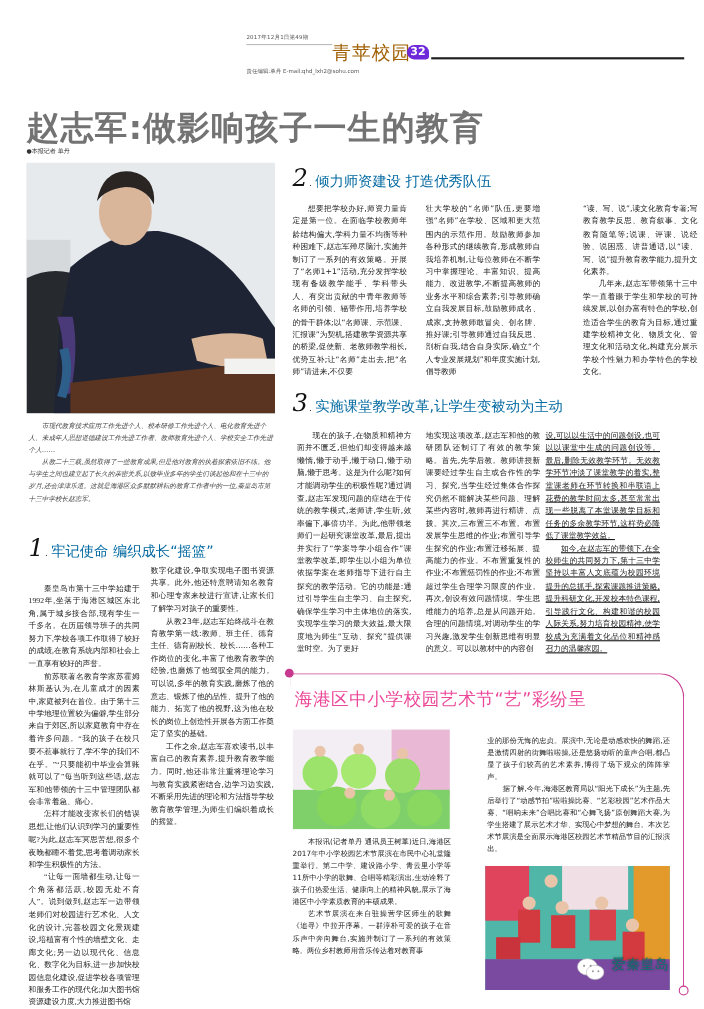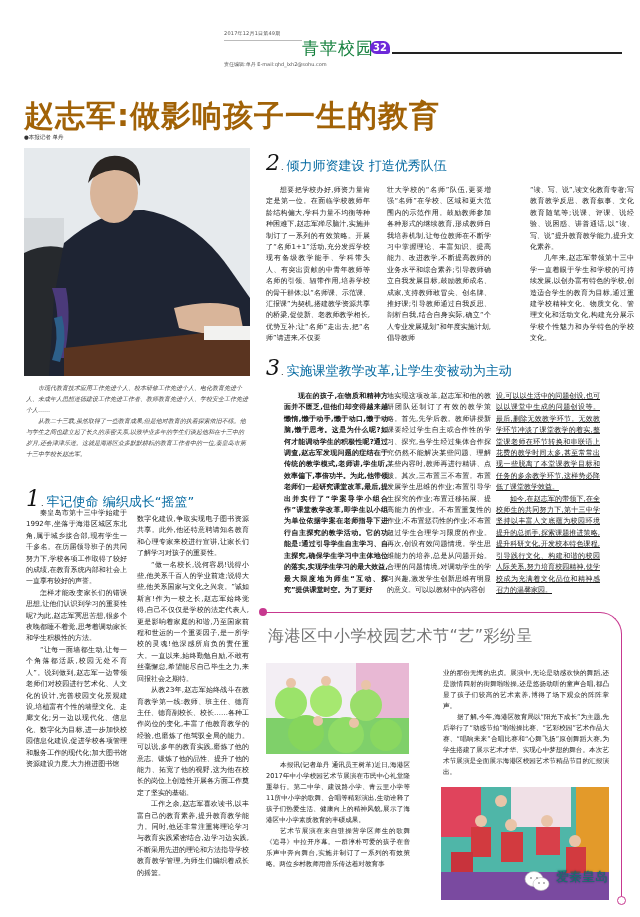--- a/index.html
+++ b/index.html
@@ -1,39 +1,39 @@
 <!DOCTYPE html>
 <html><head>
 <meta charset="utf-8">
 <style>
   *{box-sizing:border-box;margin:0;padding:0;}
   html,body{width:640px;height:917px;background:#fff;overflow:hidden;}
   body{position:relative;font-family:"DejaVu Sans","Liberation Sans",sans-serif;color:#111;}
   .abs{position:absolute;}
   .hdr-date{left:224px;top:30px;font-size:5px;color:#555;letter-spacing:.2px;}
   .hdr-rule-l{left:224px;top:40px;width:78px;height:1px;background:#bbb;}
-  .hdr-title{left:302px;top:37px;font-family:"DejaVu Serif","Liberation Serif",serif;font-size:17px;color:#15803d;letter-spacing:1px;}
+  .hdr-title{left:302px;top:37px;font-family:"DejaVu Serif","Liberation Serif",serif;font-size:17px;color:#a16207;letter-spacing:1px;}
   .hdr-num{left:370px;top:41px;width:20px;height:13px;background:#6d28d9;color:#fff;border-radius:7px 7px 3px 7px;font-size:10px;font-weight:bold;text-align:center;line-height:13px;}
   .hdr-rule-r{left:392px;top:52px;width:230px;height:2px;background:#222;}
   .hdr-editor{left:224px;top:61px;font-size:5px;color:#555;}
-  .main-title{left:24px;top:96px;font-size:30px;font-weight:bold;color:#a16207;letter-spacing:1px;}
+  .main-title{left:24px;top:96px;font-size:30px;font-weight:bold;color:#737373;letter-spacing:1px;}
   .byline{left:24px;top:134px;font-size:5.5px;color:#333;}
   .photo-main{left:24px;top:148px;width:226px;height:228px;overflow:hidden;background:linear-gradient(#e8ecef,#dfe3e6);}
   .caption-text{left:26px;top:382px;width:222px;font-size:6px;line-height:11px;color:#444;text-indent:12px;font-family:"DejaVu Serif",serif;font-style:italic;}
   .caption-text p{margin:0;}
   .sec-head{display:flex;align-items:baseline;white-space:nowrap;}
   .sec-num{font-family:"DejaVu Serif","Liberation Serif",serif;font-style:italic;font-size:22px;font-weight:normal;margin-right:1px;}
   .sec-dot{font-size:8px;margin-right:3px;}
   .sec-title{font-size:13px;color:#0369a1;}
   .col{font-size:7px;line-height:11.4px;color:#1a1a1a;text-align:justify;}
   .col p{text-indent:14px;}
   .art-box{left:264px;top:612px;width:358px;height:292px;border-top:1.5px solid #c7388f;border-right:1.5px solid #c7388f;border-top-right-radius:22px;}
   .art-dot{left:259px;top:608px;width:8px;height:8px;border-radius:50%;background:#c7388f;}
   .art-dot2{left:617px;top:896px;width:9px;height:9px;border-radius:50%;border:1.5px solid #c7388f;background:#fff;}
-  .art-title{left:268px;top:626px;font-size:16px;color:#737373;letter-spacing:.5px;}
+  .art-title{left:268px;top:626px;font-size:16px;color:#ec4899;letter-spacing:.5px;}
   .photo-art1{left:266px;top:663px;width:143px;height:91px;overflow:hidden;}
   .photo-art2{left:441px;top:787px;width:168px;height:113px;overflow:hidden;}
   .watermark{left:556px;top:868px;font-size:13px;color:#0f766e;text-shadow:0 0 2px rgba(0,0,0,.5);}
   .wechat{left:523px;top:870px;width:28px;height:22px;}
 </style>
 </head>
 <body>
 
 <div class="abs hdr-date">2017年12月1日第49期</div>
 <div class="abs hdr-rule-l"></div>
@@ -64,28 +64,28 @@
 <div class="abs caption-text">
   <p>市现代教育技术应用工作先进个人、校本研修工作先进个人、电化教育先进个人、未成年人思想道德建设工作先进工作者、教师教育先进个人、学校安全工作先进个人……</p>
   <p>从教二十三载,虽然取得了一些教育成果,但是他对教育的执着探索依旧不练。他与学生之间也建立起了长久的亲密关系,以致毕业多年的学生们谈起他和在十三中的岁月,还会津津乐道。这就是海港区众多默默耕耘的教育工作者中的一位,秦皇岛市第十三中学校长赵志军。</p>
 </div>
 
 <div class="abs sec-head" style="left:26px;top:486px;">
   <span class="sec-num">1</span>
   <span class="sec-dot">.</span>
   <span class="sec-title">牢记使命   编织成长“摇篮”</span>
 </div>
-<div class="abs col" style="left:26px;top:508px;width:101px;">
+<div class="abs col" style="left:26px;top:530px;width:101px;font-family:Liberation Serif, serif;">
   <p>秦皇岛市第十三中学始建于1992年,坐落于海港区城区东北角,属于城乡接合部,现有学生一千多名。在历届领导班子的共同努力下,学校各项工作取得了较好的成绩,在教育系统内部和社会上一直享有较好的声誉。</p>
+  <p>前苏联著名教育学家苏霍姆林斯基认为,在儿童成才的因素中,家庭被列在首位。由于第十三中学地理位置较为偏僻,学生部分来自于郊区,所以家庭教育中存在着许多问题。“我的孩子在校只要不惹事就行了,学不学的我们不在乎。”“只要能初中毕业会算账就可以了”每当听到这些话,赵志军和他带领的十三中管理团队都会非常着急、痛心。</p>
   <p>怎样才能改变家长们的错误思想,让他们认识到学习的重要性呢?为此,赵志军冥思苦想,很多个夜晚都睡不着觉,思考着调动家长和学生积极性的方法。</p>
   <p>“让每一面墙都生动,让每一个角落都活跃,校园无处不育人”。说到做到,赵志军一边带领老师们对校园进行艺术化、人文化的设计,完善校园文化景观建设,培植富有个性的墙壁文化、走廊文化;另一边以现代化、信息化、数字化为目标,进一步加快校园信息化建设,促进学校各项管理和服务工作的现代化;加大图书馆资源建设力度,大力推进图书馆</p>
 </div>
 <div class="abs col" style="left:137px;top:514px;width:112px;">
   <p style="text-indent:0">数字化建设,争取实现电子图书资源共享。此外,他还特意聘请知名教育和心理专家来校进行宣讲,让家长们了解学习对孩子的重要性。</p>
-  <p>“做一名校长,说何容易!说得小些,他关系千百人的学业前途;说得大些,他关系国家与文化之兴衰。”诚如斯言!作为一校之长,赵志军始终觉得,自己不仅仅是学校的法定代表人,更是影响着家庭的和谐,乃至国家前程和世运的一个重要因子,是一所学校的灵魂!他深感所肩负的责任重大。一直以来,始终勤勉自励,不敢有丝毫懈怠,希望能尽自己毕生之力,来回报社会之期待。</p>
   <p>从教23年,赵志军始终战斗在教育教学第一线:教师、班主任、德育主任、德育副校长、校长……各种工作岗位的变化,丰富了他教育教学的经验,也磨炼了他驾驭全局的能力。可以说,多年的教育实践,磨炼了他的意志、锻炼了他的品性、提升了他的能力、拓宽了他的视野,这为他在校长的岗位上创造性开展各方面工作奠定了坚实的基础。</p>
   <p>工作之余,赵志军喜欢读书,以丰富自己的教育素养,提升教育教学能力。同时,他还非常注重将理论学习与教育实践紧密结合,边学习边实践,不断采用先进的理论和方法指导学校教育教学管理,为师生们编织着成长的摇篮。</p>
 </div>
 
 <div class="abs sec-head" style="left:266px;top:150px;">
   <span class="sec-num">2</span>
   <span class="sec-dot">.</span>
   <span class="sec-title">倾力师资建设   打造优秀队伍</span>
 </div>
 <div class="abs col" style="left:266px;top:185px;width:104px;">
@@ -97,21 +97,21 @@
 <div class="abs col" style="left:508px;top:185px;width:104px;margin-left:22px;">
   <p style="text-indent:0">“读、写、说”,读文化教育专著;写教育教学反思、教育叙事、文化教育随笔等;说课、评课、说经验、说困惑、讲普通话,以“读、写、说”提升教育教学能力,提升文化素养。</p>
   <p>几年来,赵志军带领第十三中学一直着眼于学生和学校的可持续发展,以创办富有特色的学校,创造适合学生的教育为目标,通过重建学校精神文化、物质文化、管理文化和活动文化,构建充分展示学校个性魅力和办学特色的学校文化。</p>
 </div>
 
 <div class="abs sec-head" style="left:266px;top:355px;">
   <span class="sec-num">3</span>
   <span class="sec-dot">.</span>
   <span class="sec-title">实施课堂教学改革,让学生变被动为主动</span>
 </div>
-<div class="abs col" style="left:284px;top:391px;width:104px;font-weight:bold;">
+<div class="abs col" style="left:270px;top:391px;width:104px;">
   <p>现在的孩子,在物质和精神方面并不匮乏,但他们却变得越来越懒惰,懒于动手,懒于动口,懒于动脑,懒于思考。这是为什么呢?如何才能调动学生的积极性呢?通过调查,赵志军发现问题的症结在于传统的教学模式,老师讲,学生听,效率偏下,事倍功半。为此,他带领老师们一起研究课堂改革,最后,提出并实行了“学案导学小组合作”课堂教学改革,即学生以小组为单位依据学案在老师指导下进行自主探究的教学活动。它的功能是:通过引导学生自主学习、自主探究,确保学生学习中主体地位的落实,实现学生学习的最大效益,最大限度地为师生“互动、探究”提供课堂时空。为了更好</p>
 </div>
 <div class="abs col" style="left:387px;top:391px;width:104px;">
   <p style="text-indent:0">地实现这项改革,赵志军和他的教研团队还制订了有效的教学策略。首先,先学后教。教师讲授新课要经过学生自主或合作性的学习、探究,当学生经过集体合作探究仍然不能解决某些问题、理解某些内容时,教师再进行精讲、点拨。其次,三布置三不布置。布置发展学生思维的作业;布置引导学生探究的作业;布置迁移拓展、提高能力的作业。不布置重复性的作业;不布置惩罚性的作业;不布置超过学生合理学习限度的作业。再次,创设有效问题情境。学生思维能力的培养,总是从问题开始。合理的问题情境,对调动学生的学习兴趣,激发学生创新思维有明显的意义。可以以教材中的内容创</p>
 </div>
 <div class="abs col" style="left:496px;top:391px;width:104px;text-decoration:underline;">
   <p style="text-indent:0">设,可以以生活中的问题创设,也可以以课堂中生成的问题创设等。最后,删除无效教学环节。无效教学环节冲淡了课堂教学的着实,整堂课老师在环节转换和串联语上花费的教学时间太多,甚至常常出现一些脱离了本堂课教学目标和任务的多余教学环节,这样势必降低了课堂教学效益。</p>
   <p>如今,在赵志军的带领下,在全校师生的共同努力下,第十三中学坚持以丰富人文底蕴为校园环境提升的总抓手,探索课题推进策略,提升科研文化,开发校本特色课程,引导践行文化、构建和谐的校园人际关系,努力培育校园精神,使学校成为充满着文化品位和精神感召力的温馨家园。</p>
 </div>
 

